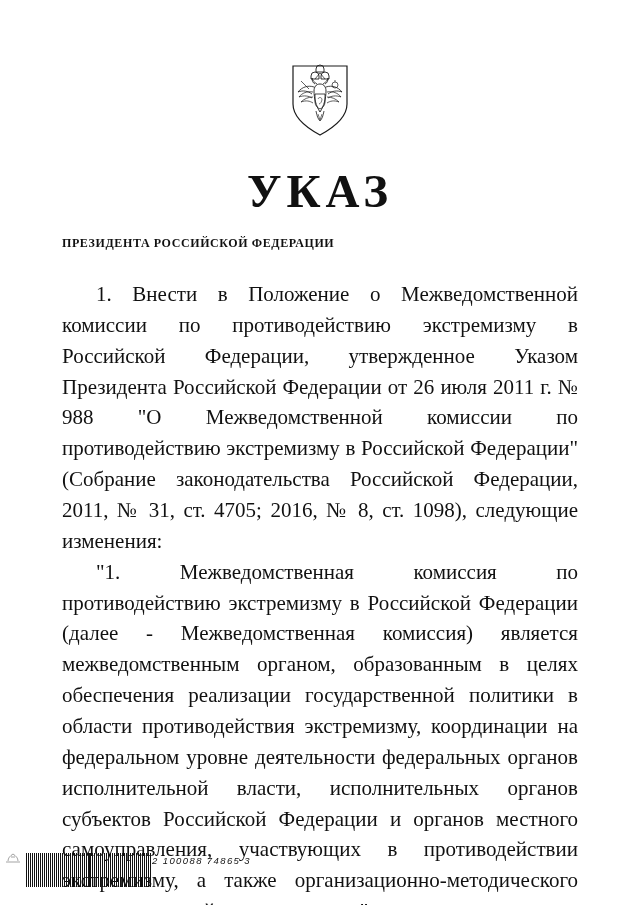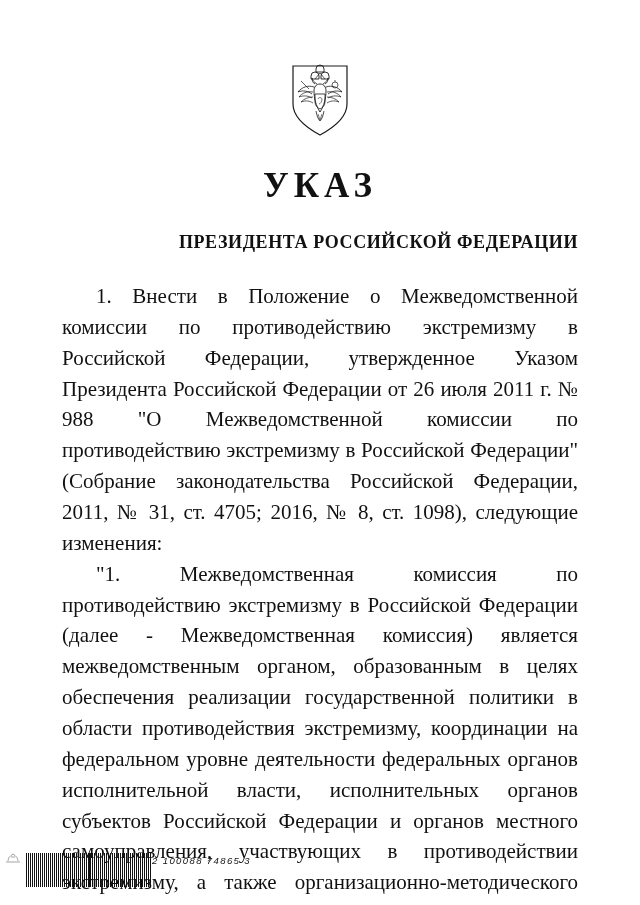--- a/index.html
+++ b/index.html
@@ -34,32 +34,32 @@
   }
   .emblem {
     width: 70px;
     height: 84px;
     display: block;
   }
 
   
   .doc-title {
     text-align: center;
-    font-size: 35px;
+    font-size: 47px;
     letter-spacing: 5px;
     font-weight: 700;
     margin-top: 26px;
     line-height: 1;
   }
   .doc-subtitle {
-    text-align: right;
-    font-size: 18px;
+    text-align: left;
+    font-size: 12px;
     letter-spacing: 0.6px;
     font-weight: 700;
-    margin-top: 30px;
+    margin-top: 22px;
     line-height: 1;
   }
 
   
   .doc-heading {
     margin: 44px 32px 0 32px;
     text-align: center;
     font-size: 14.6px;
     font-weight: 700;
     line-height: 1.5;

